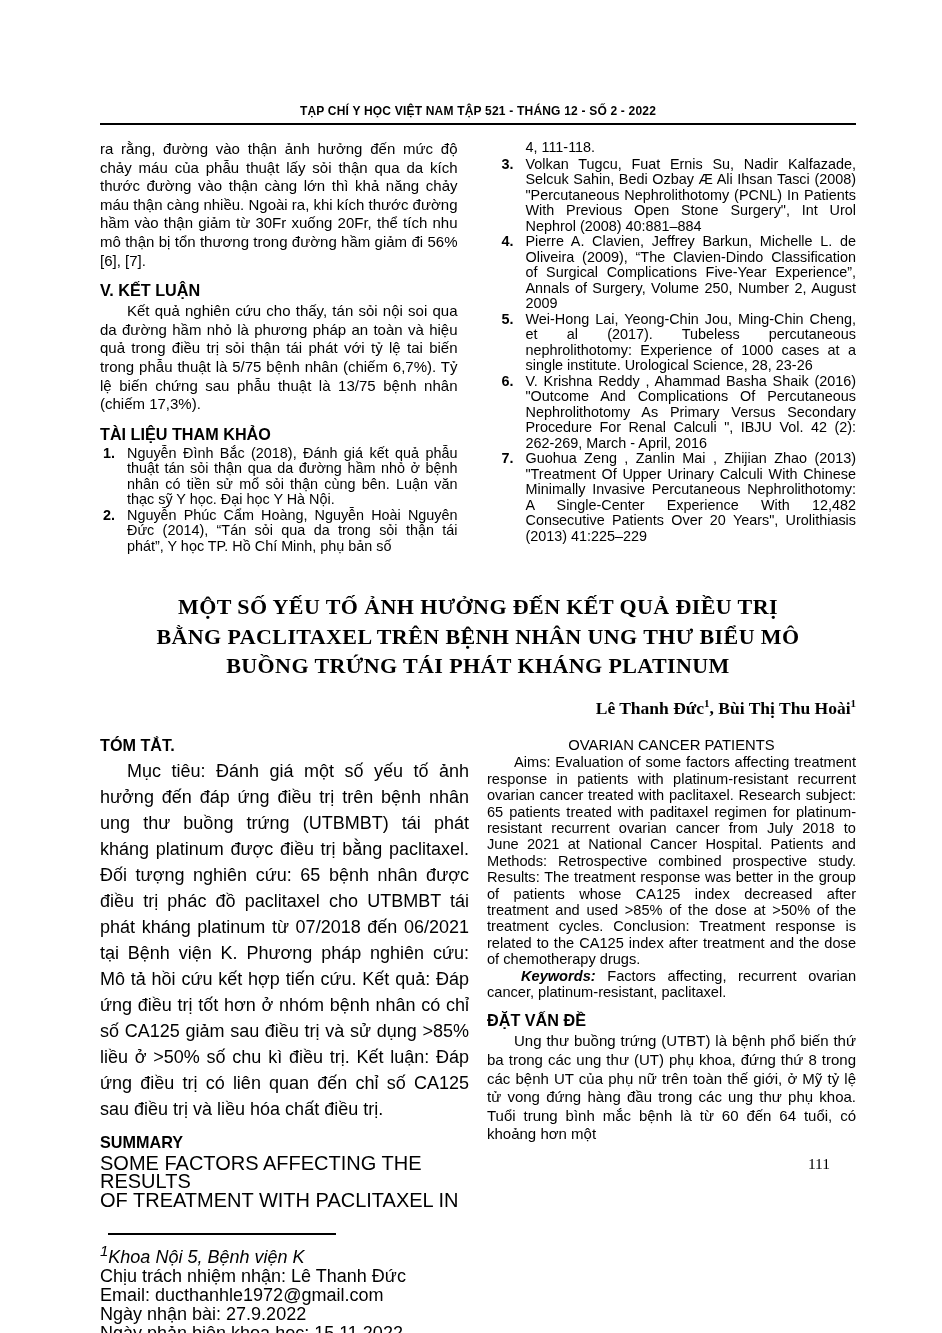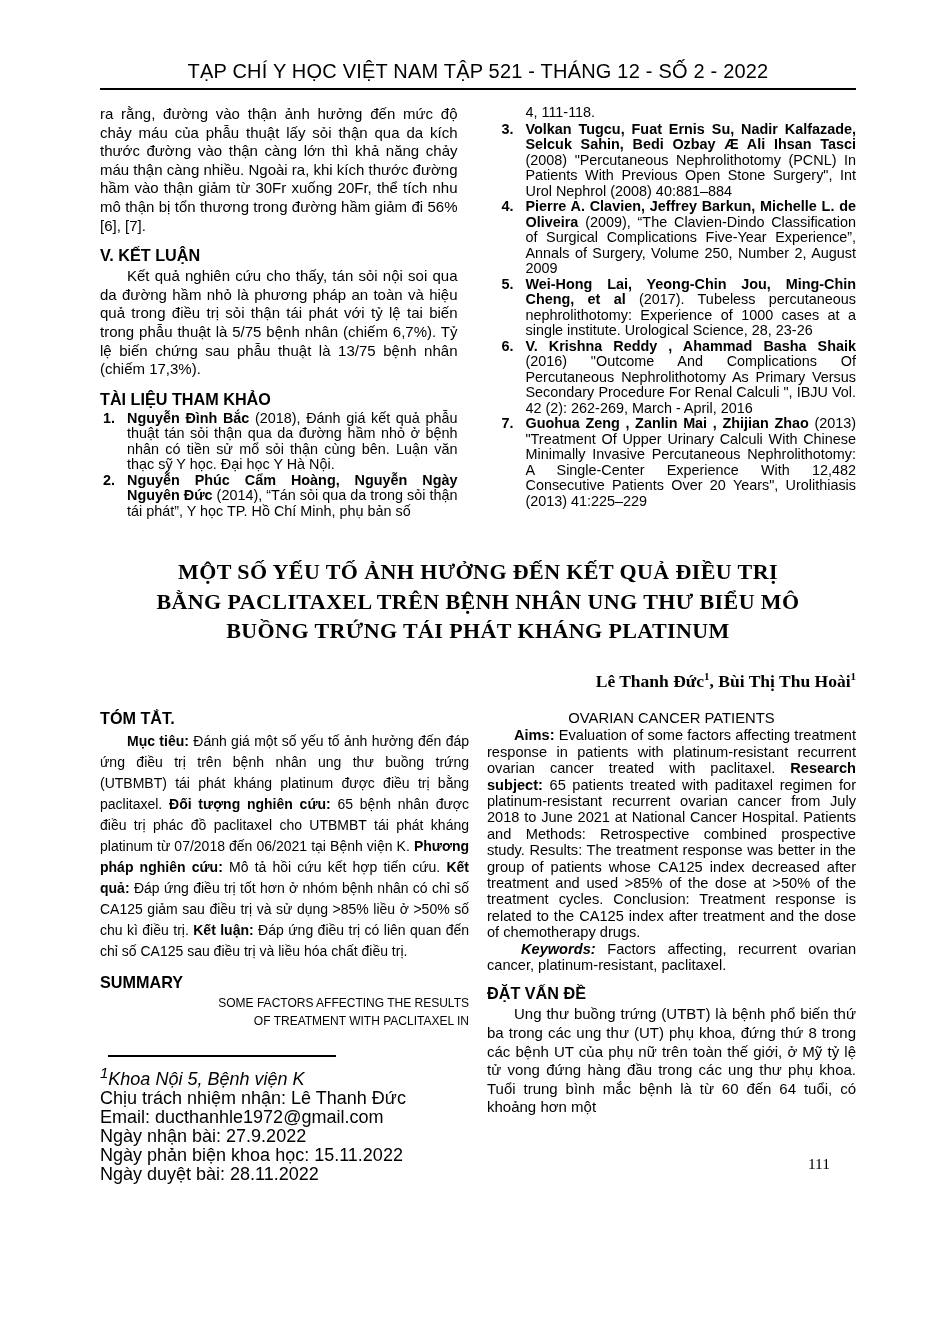--- a/index.html
+++ b/index.html
@@ -8,24 +8,24 @@
     width:942px;height:1333px;
     background:#ffffff;
     color:#000;
     font-family:"Liberation Sans", sans-serif;
     overflow:hidden;
   }
   .content{position:absolute;left:100px;top:0;width:756px;}
 
   
   .journal-header{
-    padding-top:60px;
+    padding-top:104px;
     text-align:center;
-    font-weight:400;
-    font-size:20px;
+    font-weight:700;
+    font-size:12px;
     letter-spacing:.2px;
   }
   .header-rule{border:0;border-top:2px solid #000;margin:5px 0 0 0;}
 
   
   .cols{display:flex;gap:18px;}
   .sec1{margin-top:15px;gap:41px;}
   .sec2{margin-top:15px;}
   .col{width:369px;}
 
@@ -35,46 +35,46 @@
 
   .sec-head{font-size:16.2px;font-weight:700;margin:11px 0 2px 0;}
   .sec-head.tight{margin:2px 0 3px 0;}
 
   
   .refs{list-style:none;margin:1px 0 0 0;padding:0;font-size:14.4px;line-height:15.5px;}
   .refs li{position:relative;padding-left:27px;text-align:justify;}
   .refs .num{position:absolute;left:3px;font-weight:700;}
   .carryover{font-size:14.4px;line-height:15.5px;padding-left:27px;}
 
-  .b{font-weight:700;}
+  .b{font-weight:400;}
   .bi{font-weight:700;font-style:italic;}
 
   
   .article-title{
     margin-top:38px;
     text-align:center;
     font-family:"Liberation Serif", serif;
     font-weight:700;
     font-size:22px;
     line-height:29.5px;
     letter-spacing:.4px;
   }
   .authors{
-    margin-top:24px;
+    margin-top:16px;
     text-align:right;
     font-family:"Liberation Serif", serif;
     font-weight:700;
     font-size:17.5px;
   }
   .authors sup{font-size:11px;}
 
   
-  .abstract{font-size:14px;line-height:21px;text-align:justify;}
+  .abstract{font-size:18px;line-height:26px;text-align:justify;}
   .kw{text-indent:36px;}
-  .sum-title{text-align:right;font-size:12px;line-height:18.5px;}
+  .sum-title{text-align:left;font-size:20px;line-height:18.5px;}
 
   .en{font-size:14.6px;line-height:16.4px;text-align:justify;}
   .en-title{text-align:center;font-size:14.8px;line-height:17.8px;padding-top:3px;}
   .kw-en{text-indent:34px;}
 
   
   .footnote{margin-top:24px;font-size:18px;line-height:19px;}
   .fn-rule{width:228px;margin-left:8px;border:0;border-top:2.5px solid #000;margin-bottom:6px;}
   .fn-aff{font-style:italic;}
 
@@ -97,21 +97,21 @@
       <div class="col">
         <p class="body-text">ra rằng, đường vào thận ảnh hưởng đến mức độ chảy máu của phẫu thuật lấy sỏi thận qua da kích thước đường vào thận càng lớn thì khả năng chảy máu thận càng nhiều. Ngoài ra, khi kích thước đường hầm vào thận giảm từ 30Fr xuống 20Fr, thể tích nhu mô thận bị tổn thương trong đường hầm giảm đi 56% [6], [7].</p>
         <h3 class="sec-head">V. KẾT LUẬN</h3>
         <p class="body-text indent">Kết quả nghiên cứu cho thấy, tán sỏi nội soi qua da đường hầm nhỏ là phương pháp an toàn và hiệu quả trong điều trị sỏi thận tái phát với tỷ lệ tai biến trong phẫu thuật là 5/75 bệnh nhân (chiếm 6,7%). Tỷ lệ biến chứng sau phẫu thuật là 13/75 bệnh nhân (chiếm 17,3%).</p>
         <h3 class="sec-head">TÀI LIỆU THAM KHẢO</h3>
         <ul class="refs">
           <li>
             <span class="num">1.</span><span class="b">Nguyễn Đình Bắc</span><span> (2018), Đánh giá kết quả phẫu thuật tán sỏi thận qua da đường hầm nhỏ ở bệnh nhân có tiền sử mổ sỏi thận cùng bên. Luận văn thạc sỹ Y học. Đại học Y Hà Nội.</span>
           </li>
           <li>
-            <span class="num">2.</span><span class="b">Nguyễn Phúc Cẩm Hoàng, Nguyễn Ngày Nguyên Đức</span><span> (2014), “Tán sỏi qua da trong sỏi thận tái phát”, Y học TP. Hồ Chí Minh, phụ bản số</span>
+            <span class="num">2.</span><span class="b">Nguyễn Phúc Cẩm Hoàng, Nguyễn Hoài Nguyên Đức</span><span> (2014), “Tán sỏi qua da trong sỏi thận tái phát”, Y học TP. Hồ Chí Minh, phụ bản số</span>
           </li>
         </ul>
       </div>
       <div class="col">
         <div class="carryover">4, 111-118.</div>
         <ul class="refs">
           <li>
             <span class="num">3.</span><span class="b">Volkan Tugcu, Fuat Ernis Su, Nadir Kalfazade, Selcuk Sahin, Bedi Ozbay Æ Ali Ihsan Tasci</span><span> (2008) "Percutaneous Nephrolithotomy (PCNL) In Patients With Previous Open Stone Surgery", Int Urol Nephrol (2008) 40:881–884</span>
           </li>
           <li>

